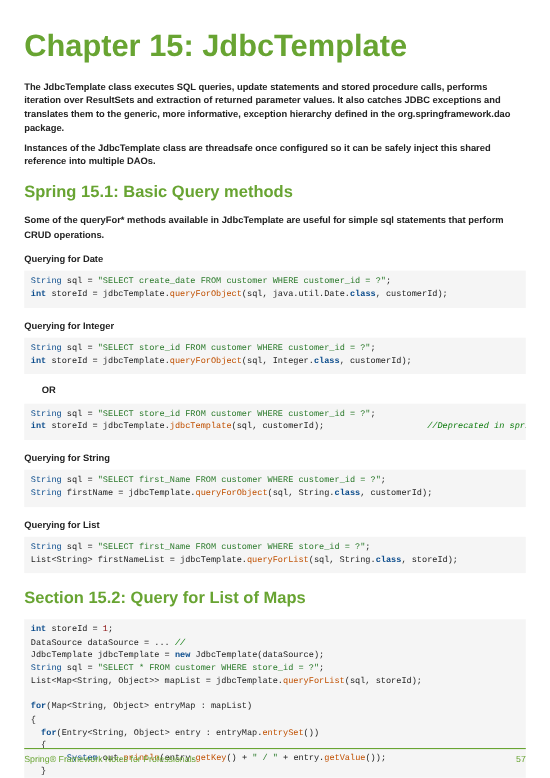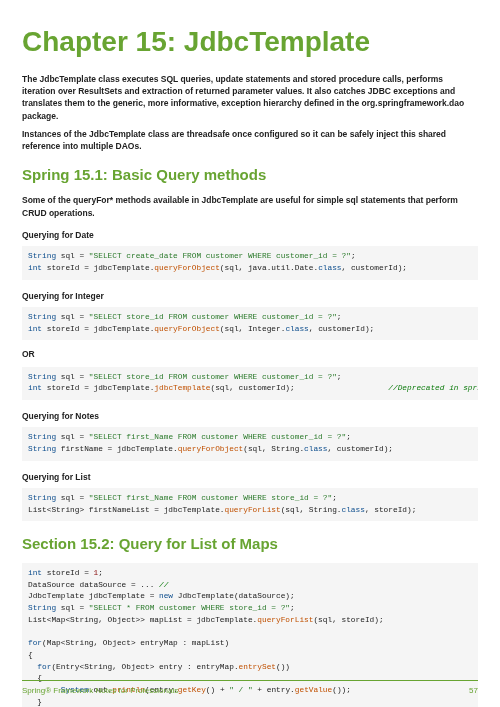--- a/index.html
+++ b/index.html
@@ -35,22 +35,22 @@
   .code-block {
     background: #f5f5f5;
     padding: 5px 6px;
     font-family: "Courier New", monospace;
     font-size: 7.8px;
     line-height: 1.5;
     white-space: pre;
     overflow: hidden;
     margin: 4px 0;
   }
-  .or { margin: 8px 0 6px 0; }
-  .kw { color: #0b4c8c; font-weight: 400; }
+  .or { margin: 8px 0 6px 16px; }
+  .kw { color: #0b4c8c; font-weight: 700; }
   .str { color: #2b7a2b; }
   .fn { color: #c05000; }
   .cls { color: #0b4c8c; }
   .num { color: #8a0e0e; }
   .cmt { color: #0b7a0b; font-style: italic; }
   .footer {
     position: absolute;
     bottom: 10px;
     left: 22px;
     right: 22px;
@@ -79,21 +79,21 @@
 
 <div class="bold-label">Querying for Integer</div>
 <div class="code-block"><span class="cls">String</span> sql = <span class="str">"SELECT store_id FROM customer WHERE customer_id = ?"</span>;
 <span class="kw">int</span> storeId = jdbcTemplate.<span class="fn">queryForObject</span><span>(sql, Integer.</span><span class="kw">class</span><span>, customerId);</span></div>
 
 <p class="or">OR</p>
 
 <div class="code-block"><span class="cls">String</span> sql = <span class="str">"SELECT store_id FROM customer WHERE customer_id = ?"</span>;
 <span class="kw">int</span> storeId = jdbcTemplate.<span class="fn">jdbcTemplate</span><span>(sql, customerId);</span>                    <span class="cmt">//Deprecated in spring-jdbc 4</span></div>
 
-<div class="bold-label">Querying for Notes</div>
+<div class="bold-label">Querying for String</div>
 <div class="code-block"><span class="cls">String</span> sql = <span class="str">"SELECT first_Name FROM customer WHERE customer_id = ?"</span>;
 <span class="cls">String</span> firstName = jdbcTemplate.<span class="fn">queryForObject</span><span>(sql, String.</span><span class="kw">class</span><span>, customerId);</span></div>
 
 <div class="bold-label">Querying for List</div>
 <div class="code-block"><span class="cls">String</span> sql = <span class="str">"SELECT first_Name FROM customer WHERE store_id = ?"</span>;
 List&lt;String&gt; firstNameList = jdbcTemplate.<span class="fn">queryForList</span><span>(sql, String.</span><span class="kw">class</span><span>, storeId);</span></div>
 
 <h2>Section 15.2: Query for List of Maps</h2>
 
 <div class="code-block"><span class="kw">int</span> storeId = <span class="num">1</span>;

